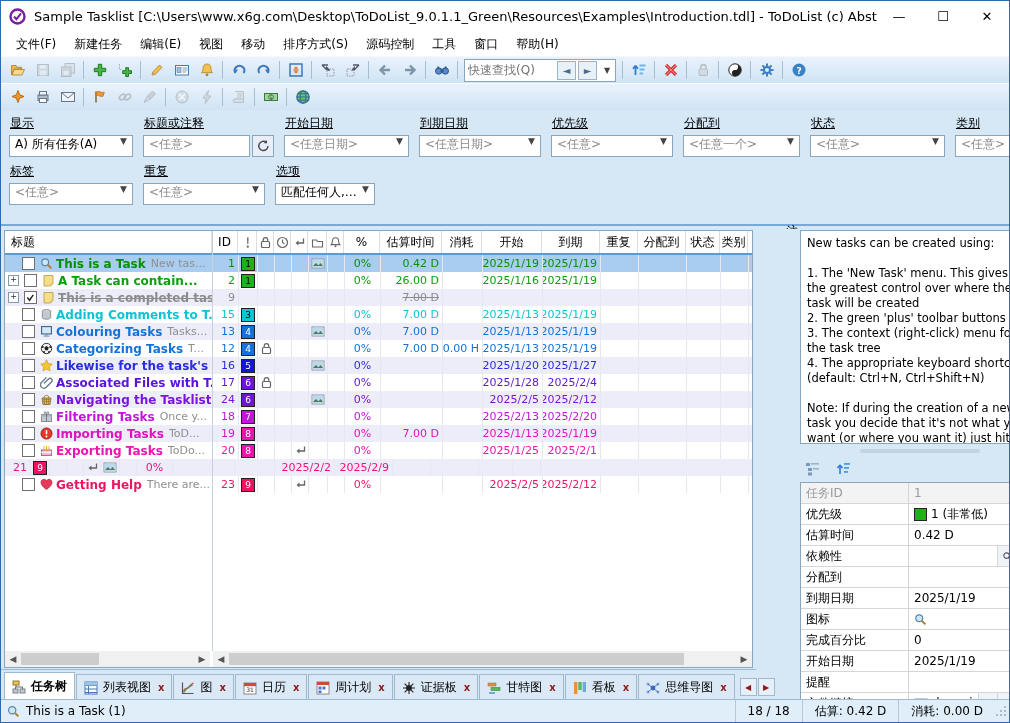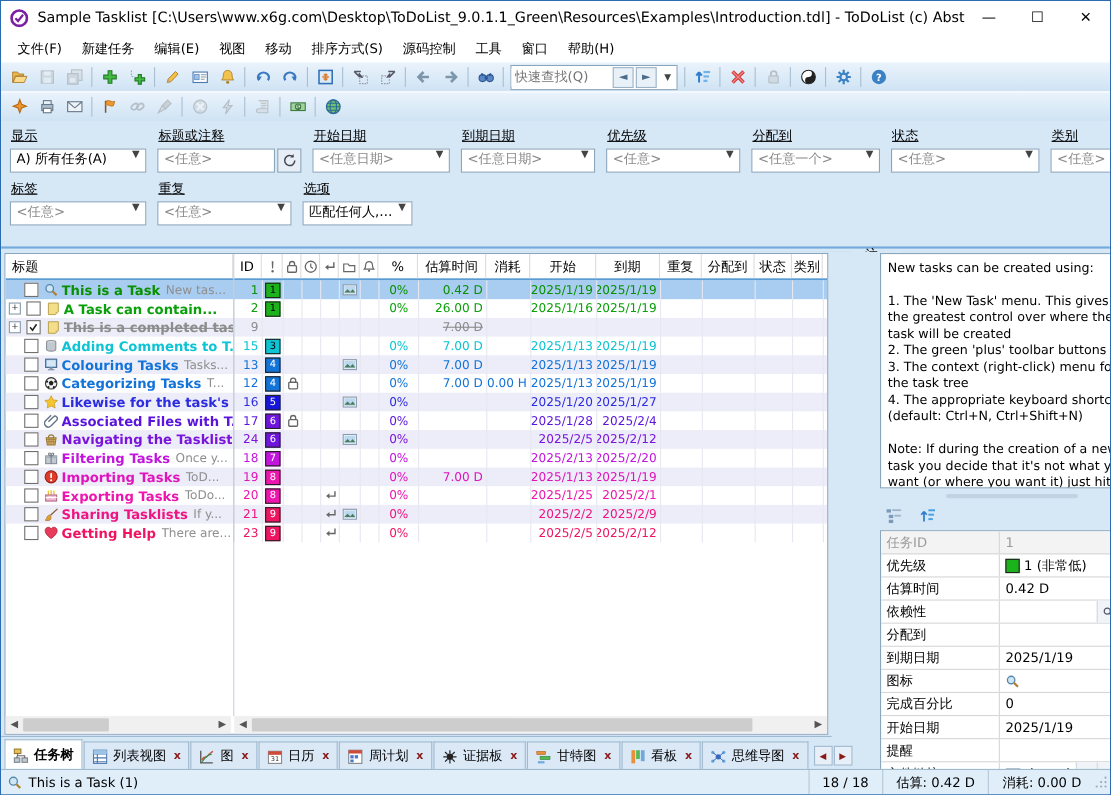--- a/index.html
+++ b/index.html
@@ -1005,32 +1005,20 @@
             <span class="tc num" style="width: 62px; color: rgb(238, 20, 174);"></span>
             <span class="tc num" style="width: 40px; color: rgb(238, 20, 174);"></span>
             <span class="tc num" style="width: 60px; color: rgb(238, 20, 174);">2025/1/25</span>
             <span class="tc num" style="width: 58px; color: rgb(238, 20, 174);">2025/2/1</span>
             <span class="tc " style="width: 38px; color: rgb(238, 20, 174);"></span>
             <span class="tc " style="width: 48px; color: rgb(238, 20, 174);"></span>
             <span class="tc " style="width: 34px; color: rgb(238, 20, 174);"></span>
             <span class="tc " style="width: 28px; color: rgb(238, 20, 174);"></span>
           </div>
           <div class="trow alt">
-            <span class="titlecell">
-              <span class="treespace"></span>
-              <span class="cb"></span>
-              <span class="ticon">
-                <svg width="13" height="13" viewBox="0 0 13 13">
-                  <path d="M11.8 1.2L5.5 7l.8.8 6.3-5.8z" fill="#8a5a2a"></path>
-                  <path d="M5.2 7.3c-1.6 0-2.6 1.4-2.9 3.2-.1.8-.8 1.2-1.3 1.3 1.8 1 4.6.8 5.2-1.2.4-1.4-.2-3.3-1-3.3z" fill="#e0a030" stroke="#9a6a1a" stroke-width=".6"></path>
-                </svg>
-              </span>
-              <span class="ttl" style="color: rgb(238, 20, 130);">Sharing Tasklists</span>
-              <span class="sub">If y...</span>
-            </span>
             <span class="tc num" style="width: 26px; color: rgb(238, 20, 130);">21</span>
             <span class="tc ctr" style="width: 19px; color: rgb(238, 20, 130);">
               <span class="pribox" style="background: rgb(238, 20, 98);">9</span>
             </span>
             <span class="tc ctr" style="width: 17px; color: rgb(238, 20, 130);"></span>
             <span class="tc ctr" style="width: 17px; color: rgb(238, 20, 130);"></span>
             <span class="tc ctr" style="width: 17px; color: rgb(238, 20, 130);">
               <span>
                 <svg width="13" height="13" viewBox="0 0 13 13">
                   <path d="M10.5 2.5v4.5H4" fill="none" stroke="#666" stroke-width="1.3"></path>

